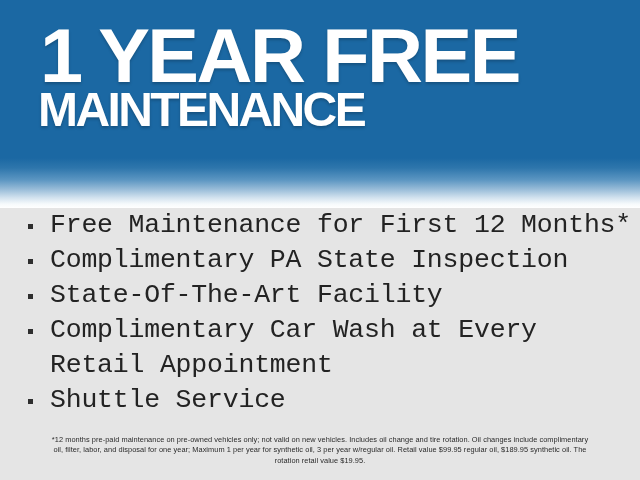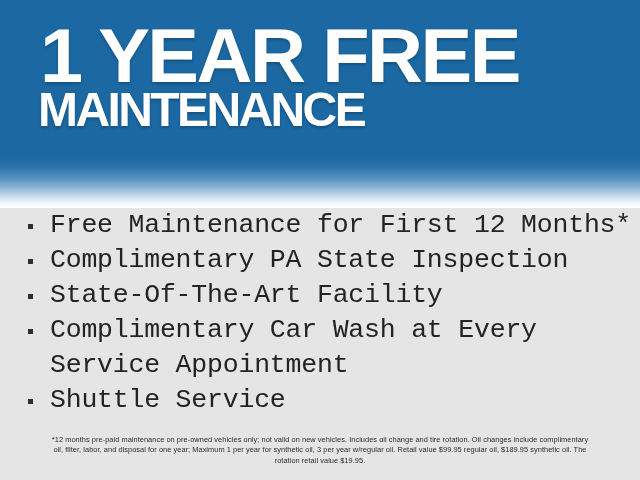--- a/index.html
+++ b/index.html
@@ -139,21 +139,21 @@
     <li class="bullet-row">
       <span class="bullet-marker"></span>
       <span class="bullet-text">State-Of-The-Art Facility</span>
     </li>
     <li class="bullet-row">
       <span class="bullet-marker"></span>
       <span class="bullet-text">Complimentary Car Wash at Every</span>
     </li>
     <li class="bullet-row cont">
 
-      <span class="bullet-text">Service Appointment</span>
+      <span class="bullet-text">Retail Appointment</span>
     </li>
     <li class="bullet-row">
       <span class="bullet-marker"></span>
       <span class="bullet-text">Shuttle Service</span>
     </li>
   </ul>
 
   <div class="fineprint">*12 months pre-paid maintenance on pre-owned vehicles only; not valid on new vehicles. Includes oil change and tire rotation. Oil changes include complimentary oil, filter, labor, and disposal for one year; Maximum 1 per year for synthetic oil, 3 per year w/regular oil. Retail value $99.95 regular oil, $189.95 synthetic oil. The rotation retail value $19.95.</div>
 
 </div>

